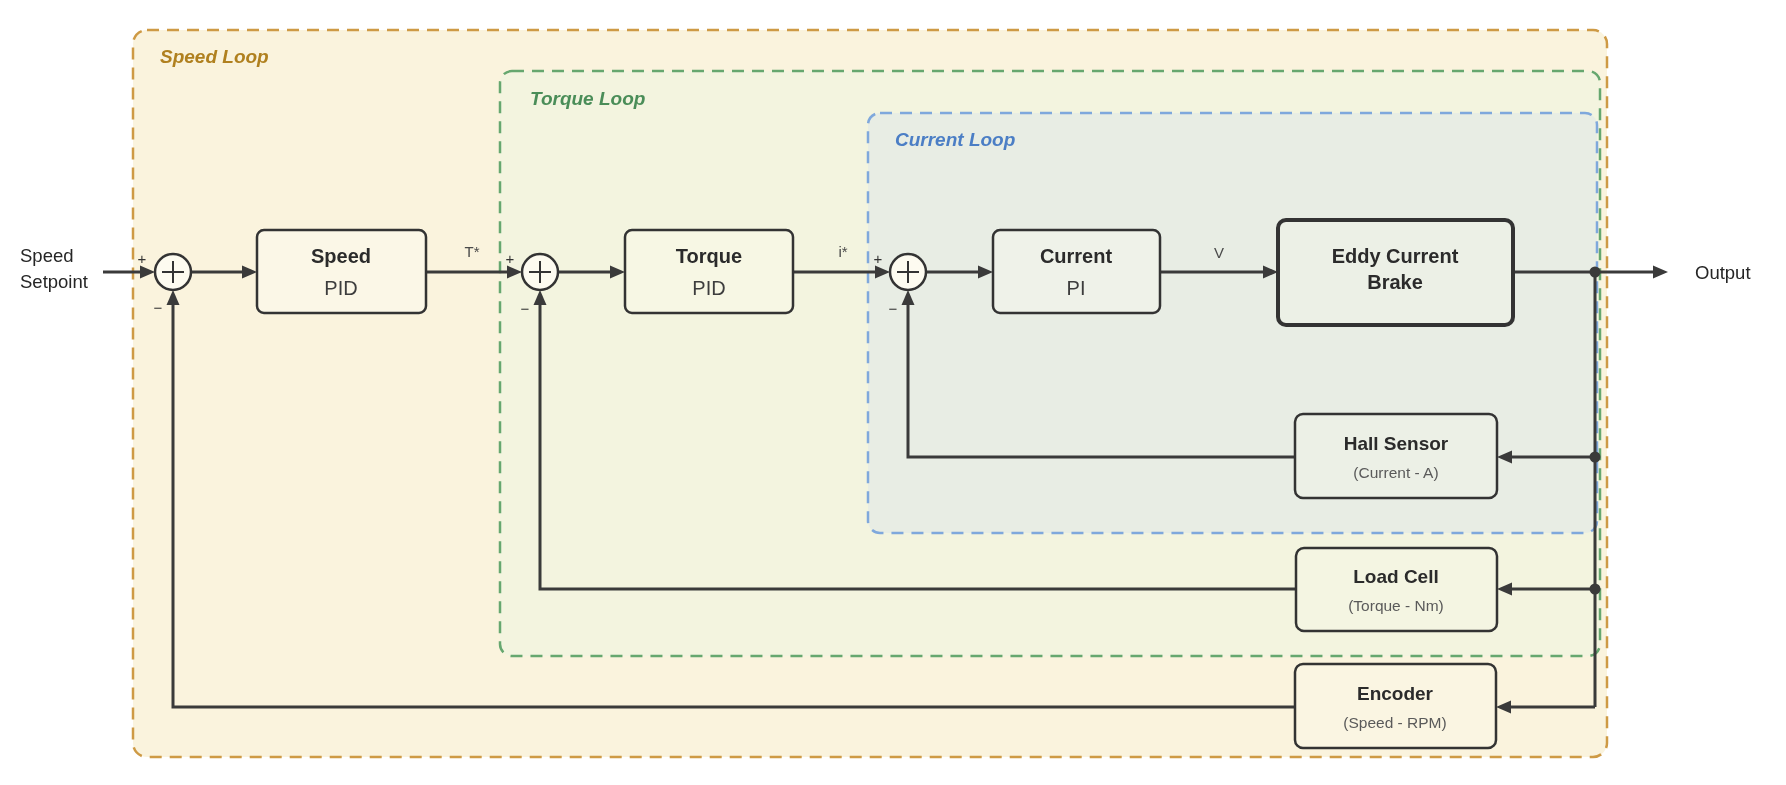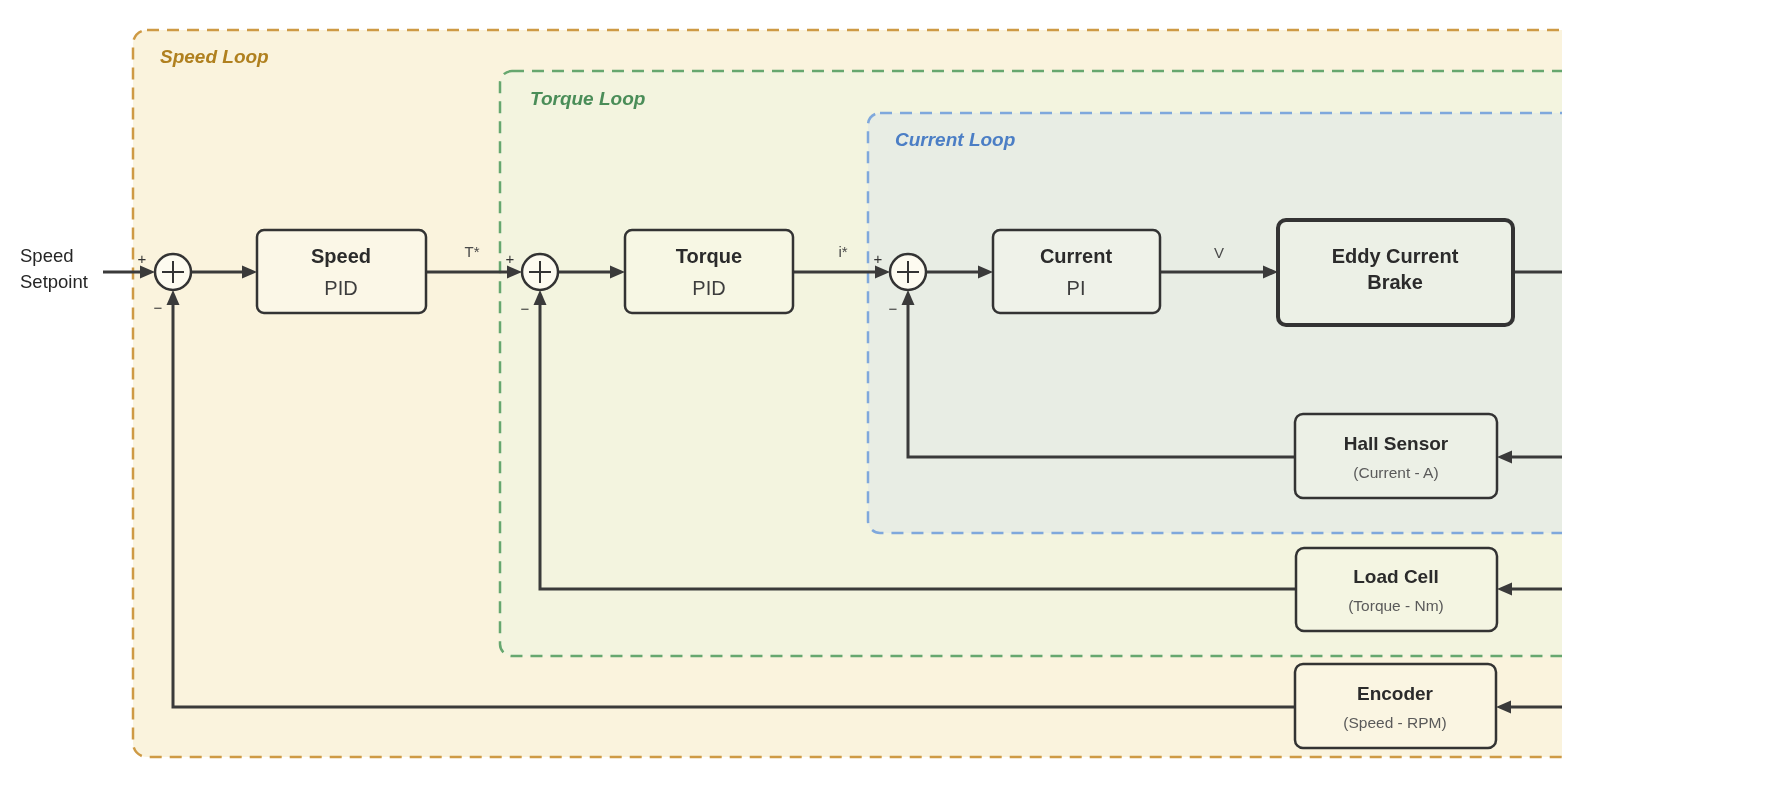--- a/index.html
+++ b/index.html
@@ -2,21 +2,21 @@
 <html><head>
 <meta charset="utf-8">
 <style>
   html, body {
     margin: 0;
     padding: 0;
     background: #ffffff;
     font-family: "Liberation Sans", "DejaVu Sans", sans-serif;
   }
   .stage {
-    width: 1562px;
+    width: 1786px;
     height: 785px;
     position: relative;
     background: #ffffff;
     overflow: hidden;
   }
   svg { display: block; }
   text { user-select: none; }
   .loop-label { font-size: 19px; font-weight: bold; font-style: italic; }
   .block-title { font-size: 20px; font-weight: bold; fill: #2b2b2b; }
   .block-sub { font-size: 20px; fill: #3d3d3d; }

